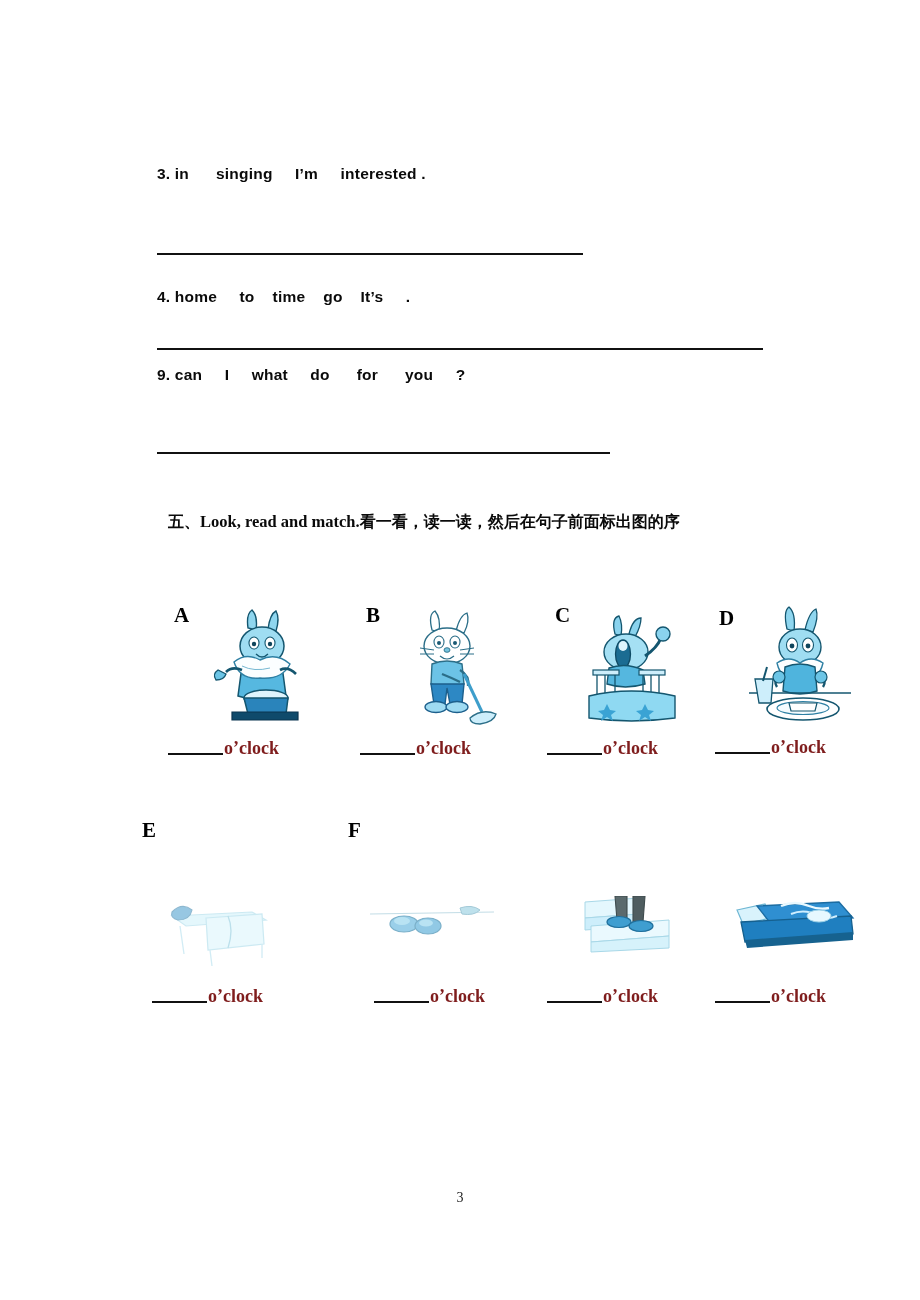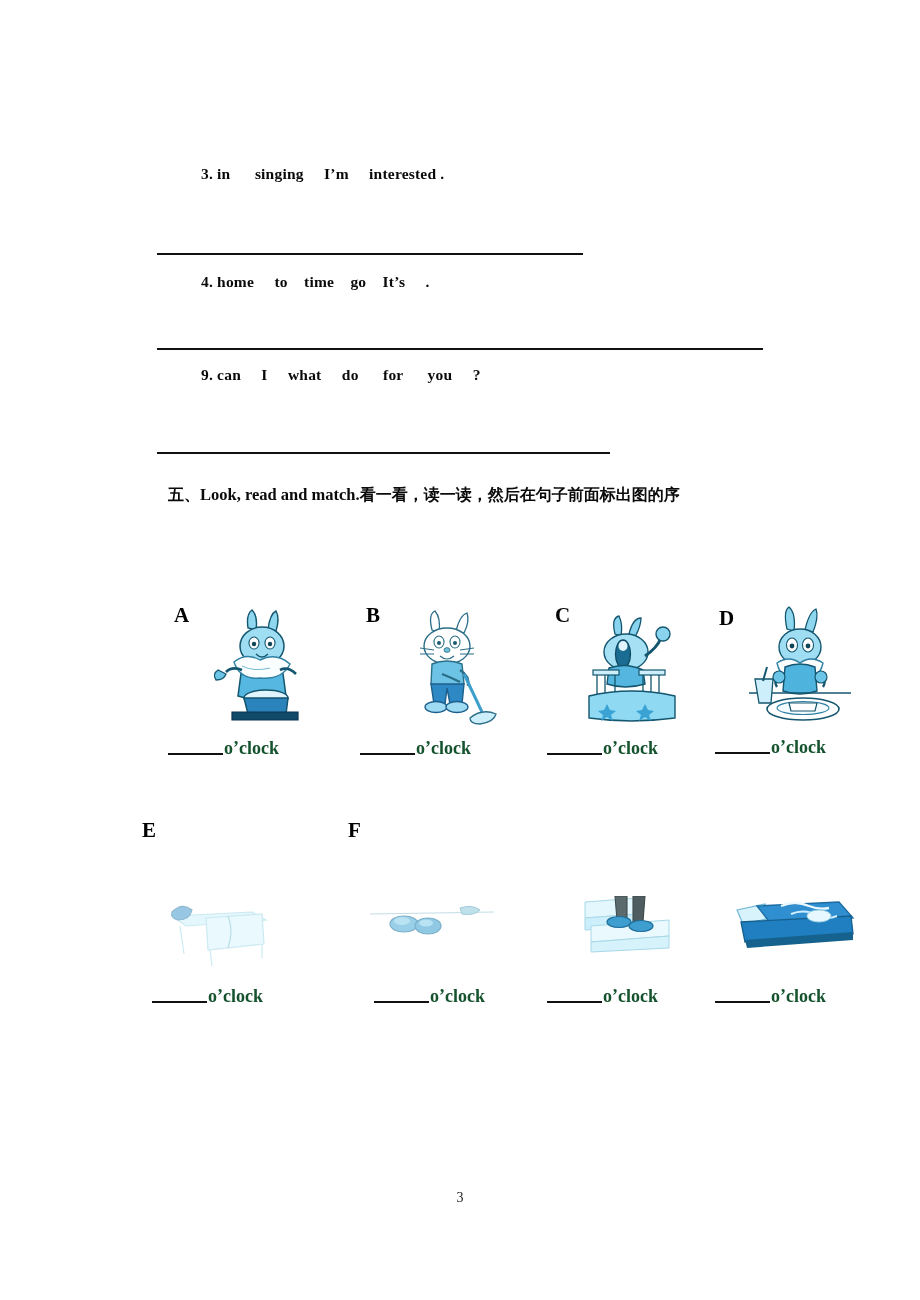--- a/index.html
+++ b/index.html
@@ -17,39 +17,38 @@
   }
   .page {
     position: absolute;
     inset: 0;
     background: #ffffff;
   }
 
   
   .scramble {
     position: absolute;
-    font-family: Liberation Serif, serif;
+    font-family: Liberation Sans, sans-serif;
     font-weight: bold;
     font-size: 15.5px;
     letter-spacing: 0.2px;
     white-space: pre;
     color: #0a0a0a;
-    margin-left: 44px;
   }
   .answer-rule {
     position: absolute;
     height: 0;
     border-top: 2.2px solid #111111;
   }
 
   
   .section-heading {
     position: absolute;
     left: 168px;
-    top: 476px;
+    top: 503px;
     width: 690px;
     font-weight: bold;
     font-size: 16.5px;
     line-height: 38px;
     color: #0a0a0a;
   }
   .section-heading .cn {
     font-family: "DejaVu Sans", "Liberation Sans", sans-serif;
     font-weight: bold;
     font-size: 16px;
@@ -75,21 +74,21 @@
   .pic-art {
     position: absolute;
     overflow: hidden;
   }
   .oclock-line {
     position: absolute;
     font-family: "Liberation Serif", "DejaVu Serif", serif;
     font-weight: bold;
     font-size: 18px;
     white-space: nowrap;
-    color: #14532d;
+    color: #7f1d1d;
   }
   .blankrule {
     display: inline-block;
     width: 55px;
     border-bottom: 2px solid #111;
     height: 14px;
     vertical-align: -1px;
     margin-right: 1px;
   }
 
@@ -109,21 +108,21 @@
   svg.clip { display:block; }
 </style>
 </head>
 <body>
 
 <div class="page">
 
   <div class="scramble" style="left:157px; top:165px;">3. in      singing     I’m     interested .</div>
   <div class="answer-rule" style="left:157px; top:253px; width:426px;"></div>
 
-  <div class="scramble" style="left:157px; top:273px;">4. home     to    time    go    It’s     .</div>
+  <div class="scramble" style="left:157px; top:288px;">4. home     to    time    go    It’s     .</div>
   <div class="answer-rule" style="left:157px; top:348px; width:606px;"></div>
 
   <div class="scramble" style="left:157px; top:366px;">9. can     I     what     do      for      you     ?</div>
   <div class="answer-rule" style="left:157px; top:452px; width:453px;"></div>
 
   <div class="section-heading">
     <span class="heading-l1">
       <span class="cn">五、</span><span class="en">Look, read and match.</span><span class="cn">看一看，读一读，然后在句子前面标出图的序</span>
     </span>
   </div>

